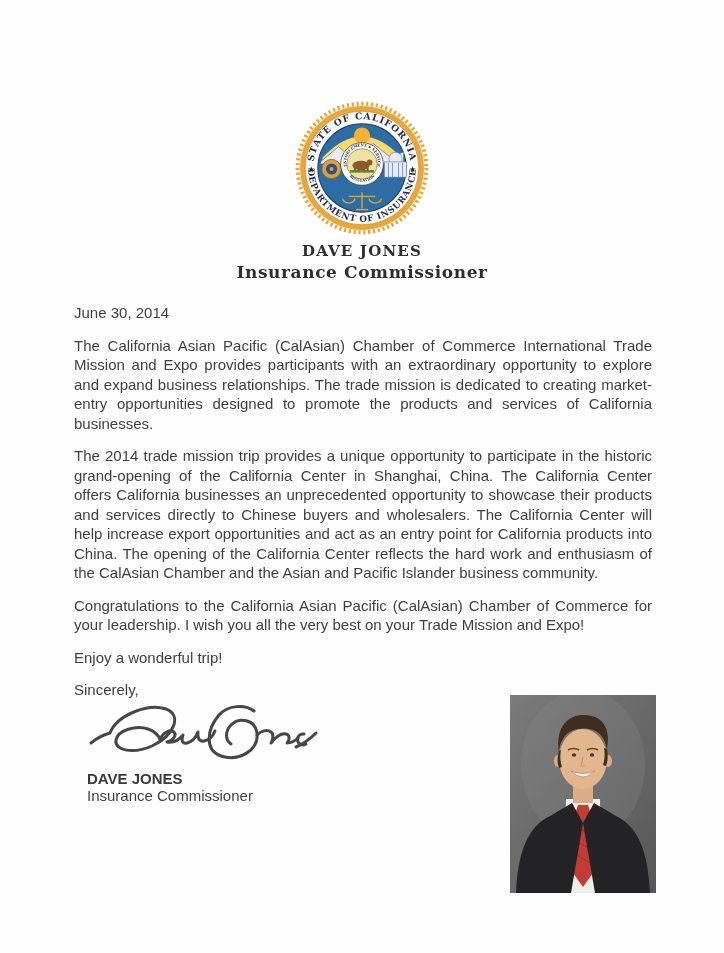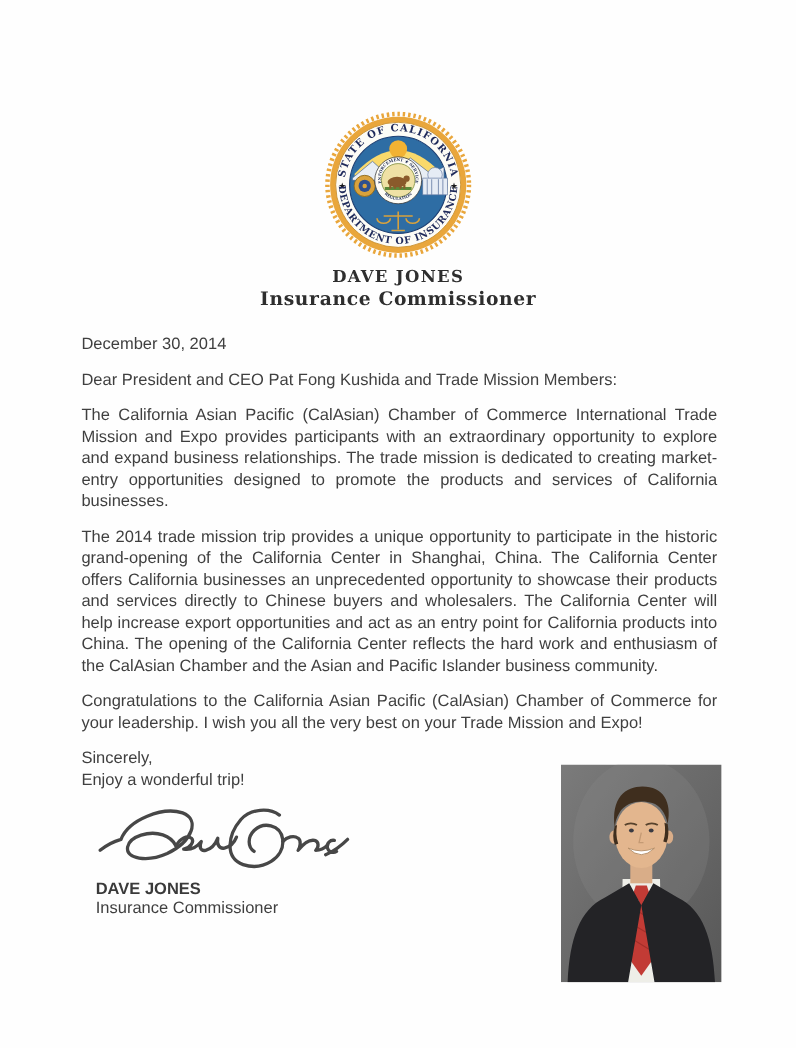--- a/index.html
+++ b/index.html
@@ -115,27 +115,26 @@
       <text font-family="DejaVu Serif,serif" font-weight="bold" font-size="3.6" fill="#1d2a52">
         <textPath href="#medBot" startOffset="50%" text-anchor="middle">REGULATION</textPath>
       </text>
     </svg>
 
     <div class="lh-name">DAVE JONES</div>
     <div class="lh-title">Insurance Commissioner</div>
   </div>
 
   <div class="letter">
-    <p>December 30, 2014</p>
-    <p>Dear President and CEO Pat Fong Kushida and Trade Mission Members:</p>
+    <p>June 30, 2014</p>
     <p class="just">The California Asian Pacific (CalAsian) Chamber of Commerce International Trade Mission and Expo provides participants with an extraordinary opportunity to explore and expand business relationships.  The trade mission is dedicated to creating market-entry opportunities designed to promote the products and services of California businesses.</p>
     <p class="just">The 2014 trade mission trip provides a unique opportunity to participate in the historic grand-opening of the California Center in Shanghai, China.  The California Center offers California businesses an unprecedented opportunity to showcase their products and services directly to Chinese buyers and wholesalers.  The California Center will help increase export opportunities and act as an entry point for California products into China. The opening of the California Center reflects the hard work and enthusiasm of the CalAsian Chamber and the Asian and Pacific Islander business community.</p>
     <p class="just">Congratulations to the California Asian Pacific (CalAsian) Chamber of Commerce for your leadership.  I wish you all the very best on your Trade Mission and Expo!</p>
+    <p>Enjoy a wonderful trip!</p>
     <p style="margin-bottom:0">Sincerely,</p>
-    <p>Enjoy a wonderful trip!</p>
 
     <svg class="sig-script" viewBox="0 0 232 64" aria-hidden="true">
       <g fill="none" stroke="#474747" stroke-width="3" stroke-linecap="round" stroke-linejoin="round">
 
         <path d="M 3,41 C 9,36 15,33 22,31 C 29,13 60,1 78,7 C 94,13 87,33 64,44 C 46,52 26,49 28,38 C 30,28 48,23 60,27 C 66,29 70,33 72,37"></path>
         <path d="M 72,37 C 76,30 82,27 86,30 C 89,33 85,39 79,40 C 85,41 91,38 95,33 C 93,38 94,42 99,41 C 104,40 108,35 110,30 C 109,35 111,40 116,39 C 121,38 125,34 127,29"></path>
 
         <path d="M 166,9 C 157,2 140,3 131,13 C 119,27 116,48 133,54 C 151,60 171,48 169,31 C 167,17 151,15 143,23 C 137,29 137,38 143,42"></path>
         <path d="M 169,33 C 173,29 179,27 183,30 C 186,32 185,38 183,41 C 187,36 193,31 198,32 C 202,33 202,38 199,41 C 203,41 207,39 210,36"></path>
         <path d="M 216,32 a 5.5,5.5 0 1 0 2,10 M 208,45 C 215,42 222,37 228,31"></path>

